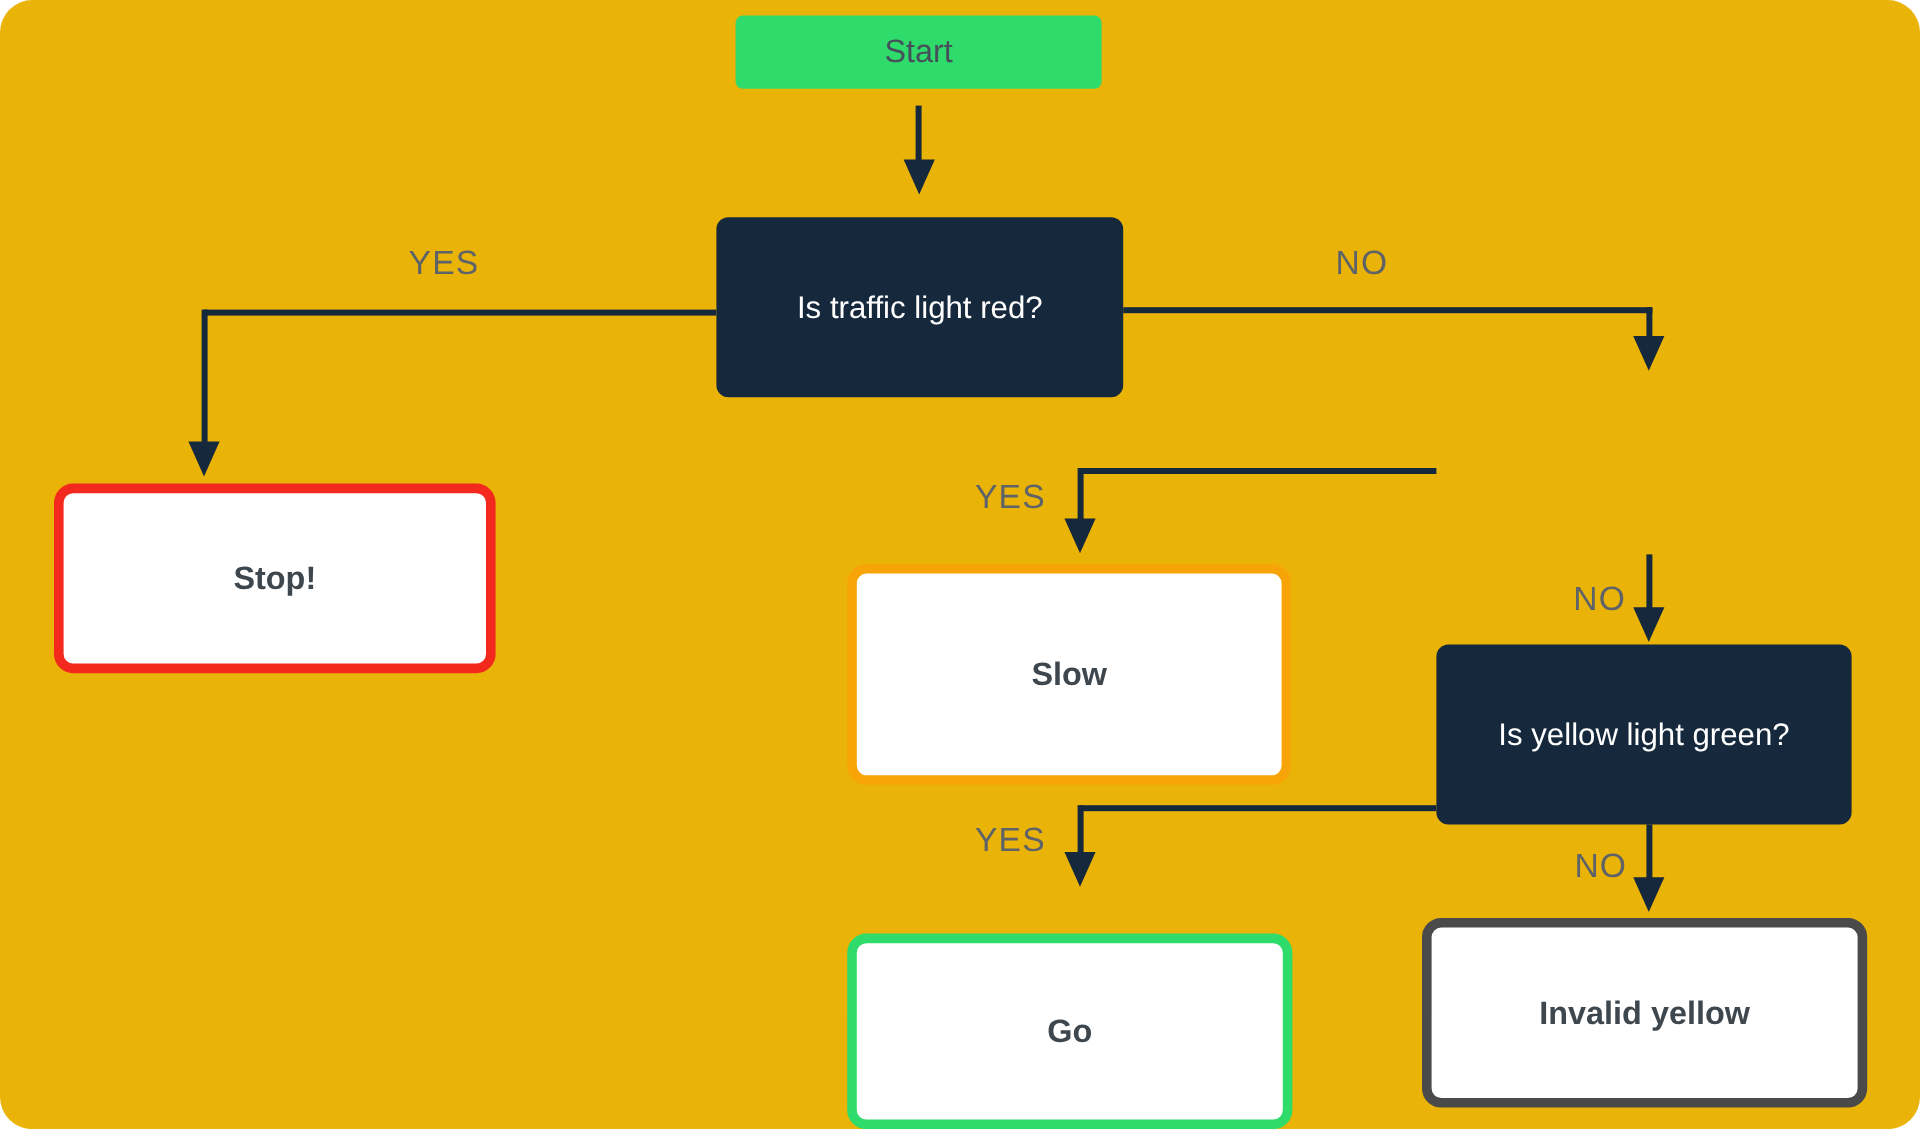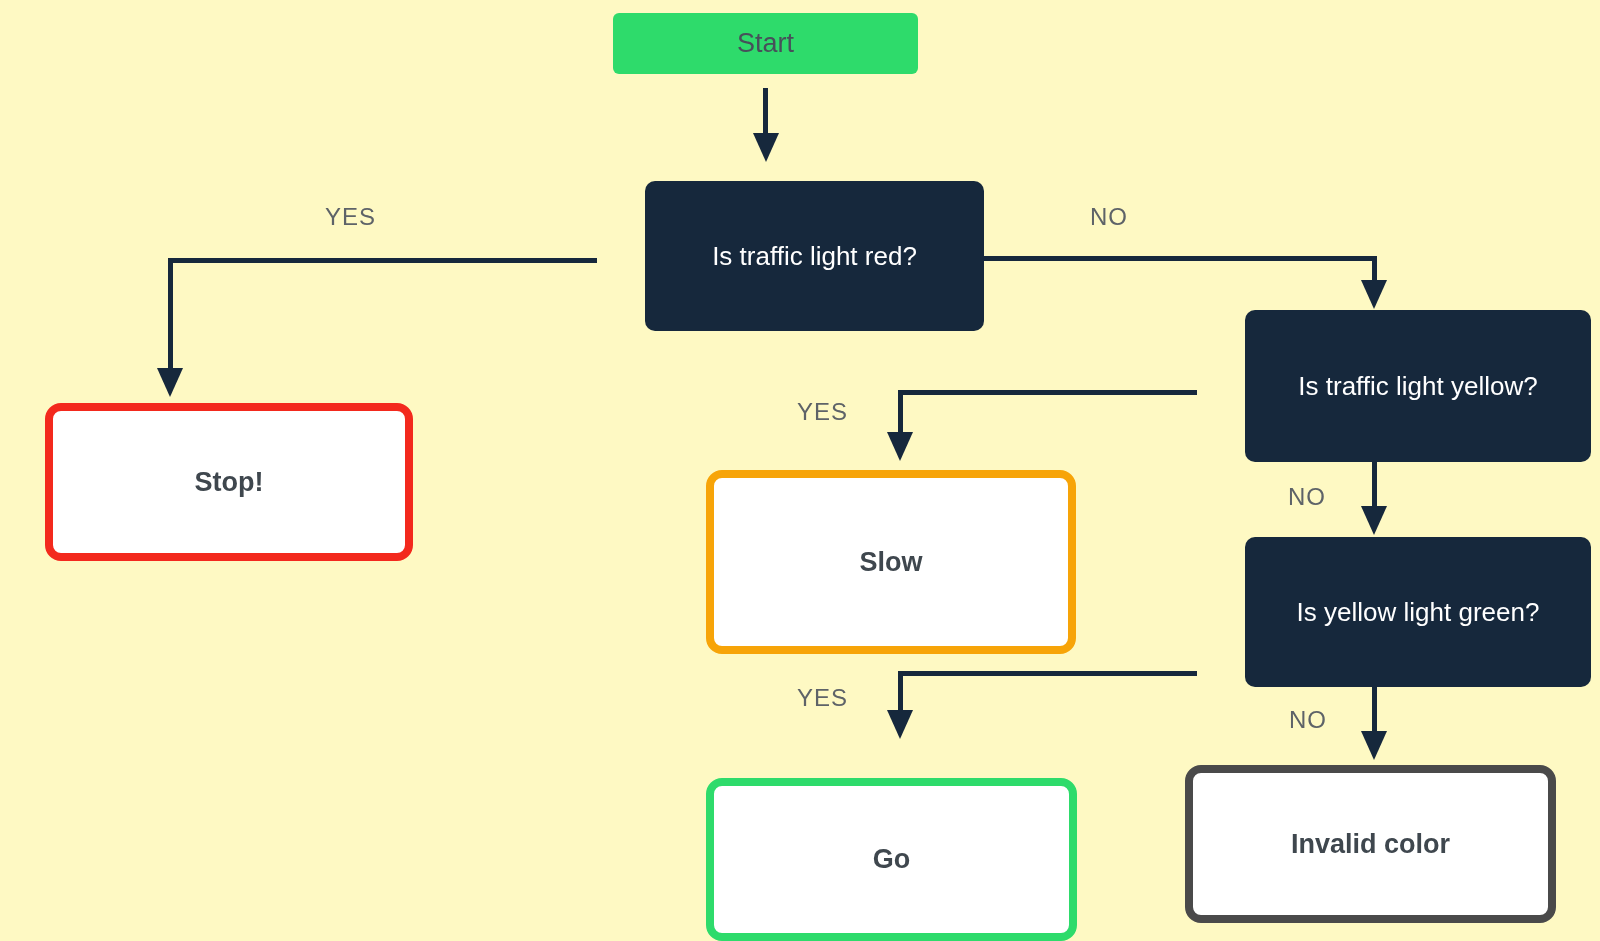--- a/index.html
+++ b/index.html
@@ -4,62 +4,63 @@
 <style>
   html, body {
     margin: 0;
     padding: 0;
     background: #FFFFFF;
   }
   .canvas {
     position: relative;
     width: 1600px;
     height: 941px;
-    background: #fef9c3;
+    background: #eab308;
     font-family: "Liberation Sans", sans-serif;
     overflow: hidden;
+    border-radius: 27px;
   }
   .node {
     position: absolute;
     box-sizing: border-box;
     display: flex;
     align-items: center;
     justify-content: center;
     text-align: center;
   }
   .node-start {
     background: #2EDB6B;
     color: #47505A;
     border-radius: 6px;
     font-size: 27px;
   }
   .node-decision {
     background: #16283C;
     color: #FFFFFF;
     border-radius: 10px;
     font-size: 26px;
-    margin-left: 48px;
   }
   .node-result {
     background: #FFFFFF;
     color: #3F474E;
     border-radius: 16px;
     border: 8px solid #737373;
     font-size: 27px;
     font-weight: bold;
   }
   .border-red    { border-color: #F3291D; }
   .border-orange { border-color: #F7A408; }
   .border-green  { border-color: #2EDB6B; }
   .border-gray   { border-color: #4A4A4A; }
 
   .edge-label {
     position: absolute;
     width: 90px;
-    font-size: 24px;
+    text-align: center;
+    font-size: 28px;
     color: #5E6368;
     letter-spacing: 1px;
   }
   .line {
     position: absolute;
     background: #16283C;
   }
   .line.h { height: 5px; }
   .line.v { width: 5px; }
   .arrow-down {
@@ -77,42 +78,39 @@
 <div class="canvas">
 
   <div class="node node-start" style="left:613px; top:13px; width:305px; height:61px;">
     <span>Start</span>
   </div>
 
   <div class="node node-decision" style="left:597px; top:181px; width:339px; height:150px;">
     <span>Is traffic light red?</span>
   </div>
 
-  <div class="node node-decision" style="left:1197px; top:310px; width:346px; height:152px;">
-    <span>Is traffic light yellow?</span>
-  </div>
 
   <div class="node node-decision" style="left:1197px; top:537px; width:346px; height:150px;">
     <span>Is yellow light green?</span>
   </div>
 
   <div class="node node-result border-red" style="left:45px; top:403px; width:368px; height:158px;">
     <span>Stop!</span>
   </div>
 
   <div class="node node-result border-orange" style="left:706px; top:470px; width:370px; height:184px;">
     <span>Slow</span>
   </div>
 
   <div class="node node-result border-green" style="left:706px; top:762px; width:371px; height:163px;margin-top:16px;">
     <span>Go</span>
   </div>
 
   <div class="node node-result border-gray" style="left:1185px; top:765px; width:371px; height:158px;">
-    <span>Invalid color</span>
+    <span>Invalid yellow</span>
   </div>
 
   <div class="edge-label" style="left:325px; top:203px;">YES</div>
   <div class="edge-label" style="left:1090px; top:203px;">NO</div>
   <div class="edge-label" style="left:797px; top:398px;">YES</div>
   <div class="edge-label" style="left:1288px; top:483px;">NO</div>
   <div class="edge-label" style="left:797px; top:684px;">YES</div>
   <div class="edge-label" style="left:1289px; top:706px;">NO</div>
 
   <div class="line v" style="left:763px; top:88px; height:47px;"></div>

